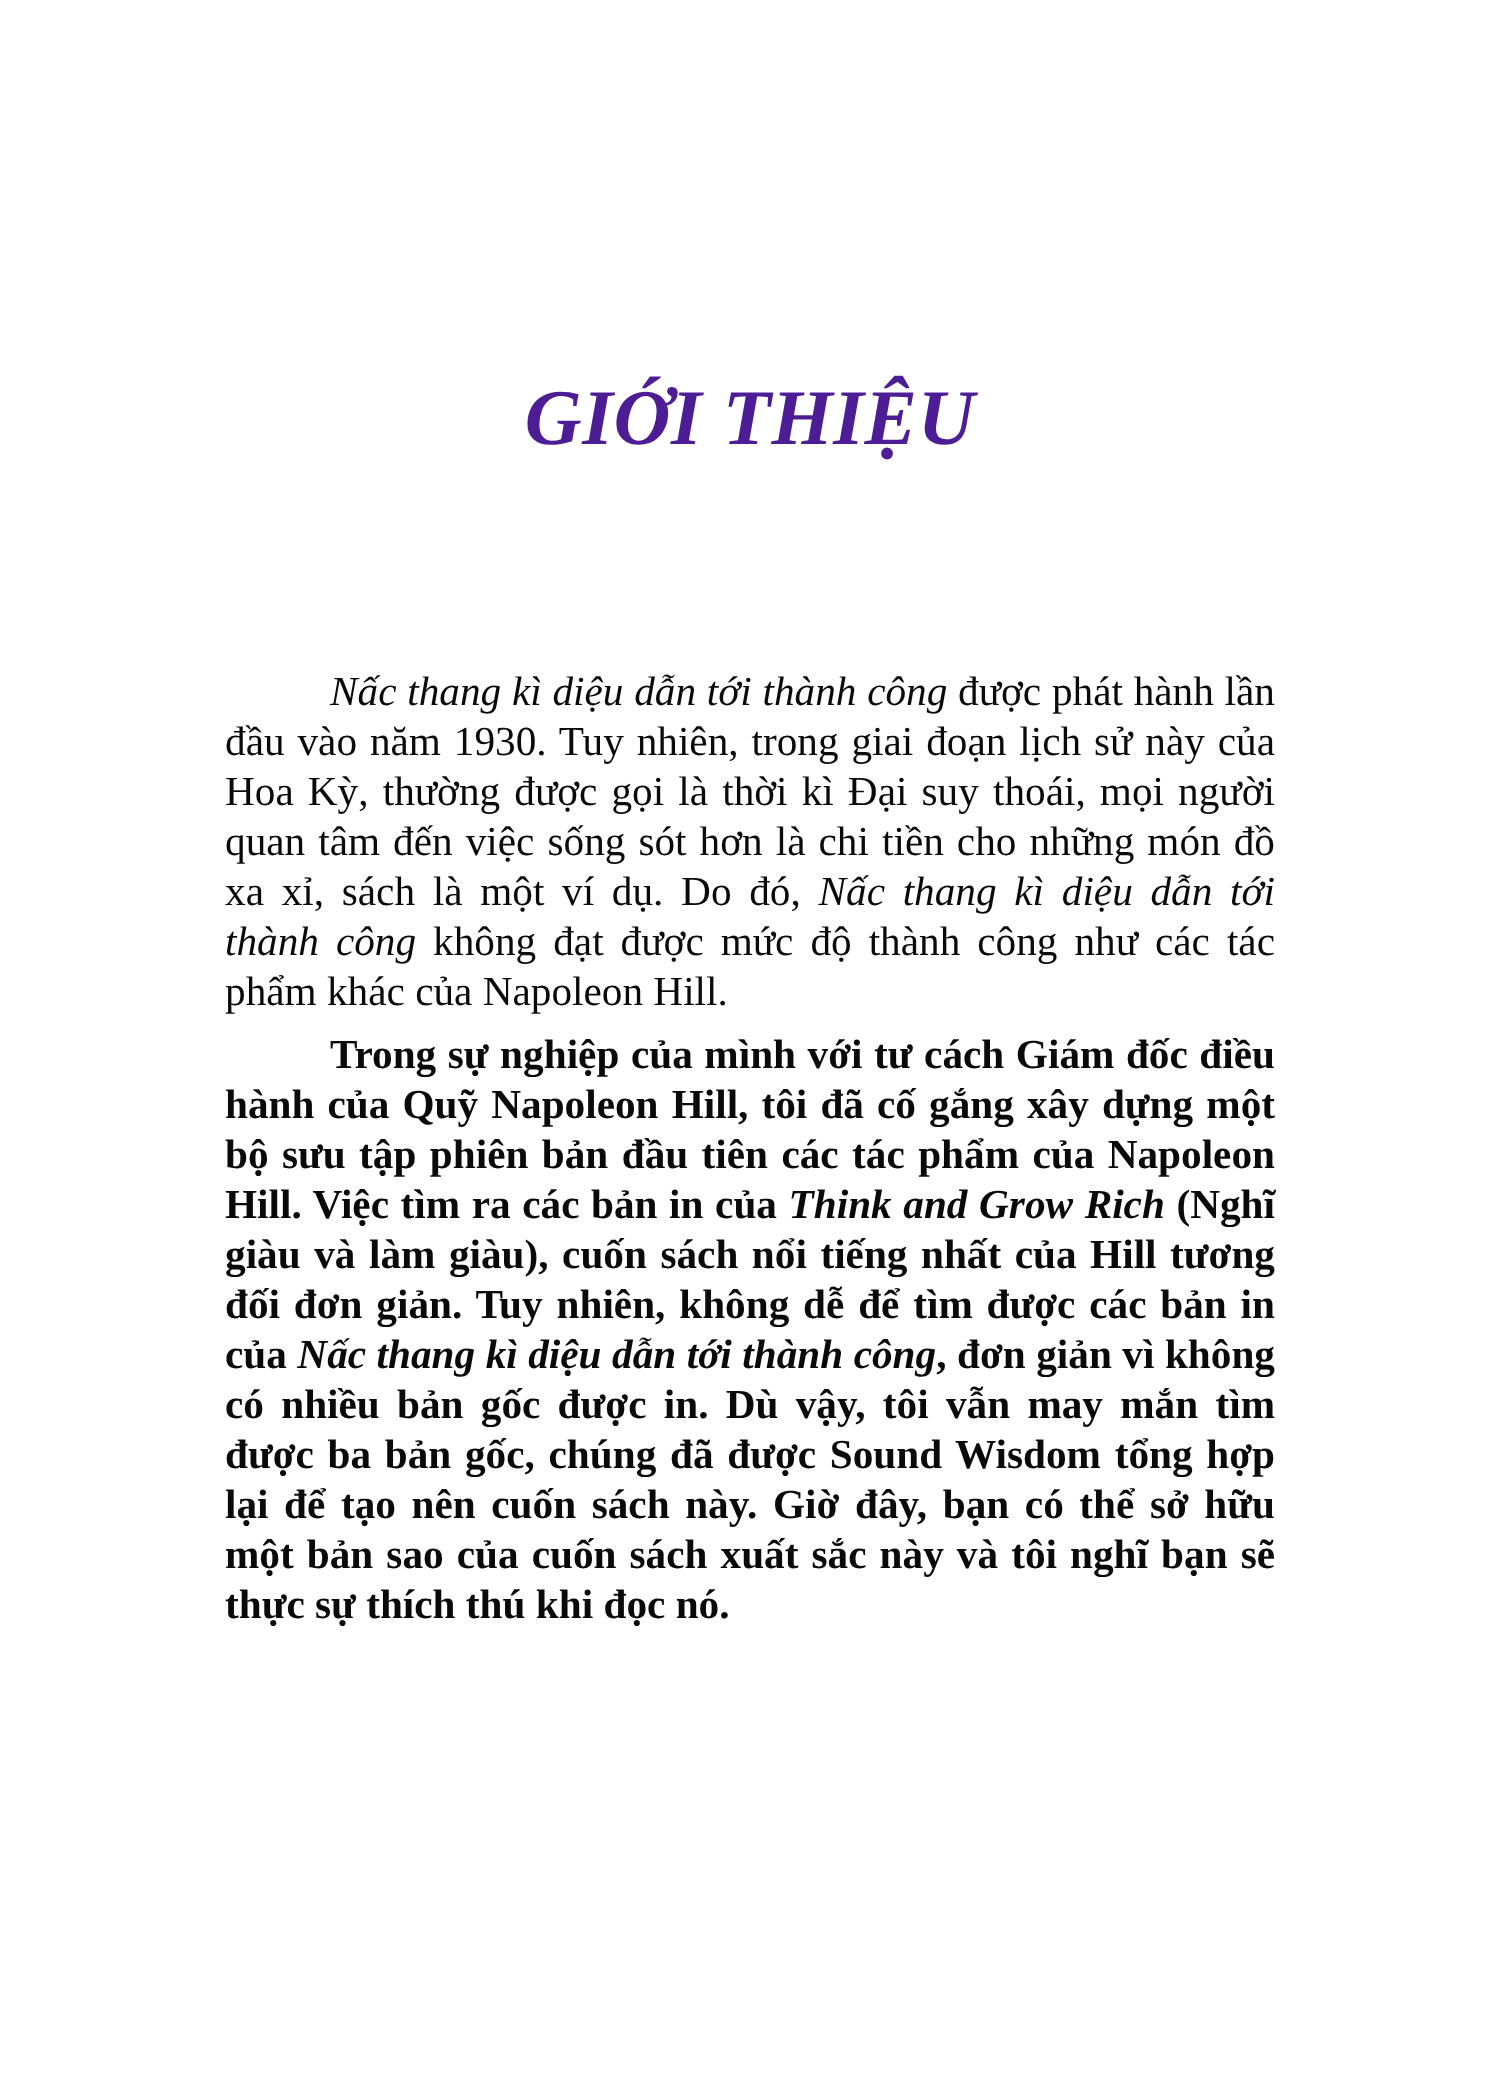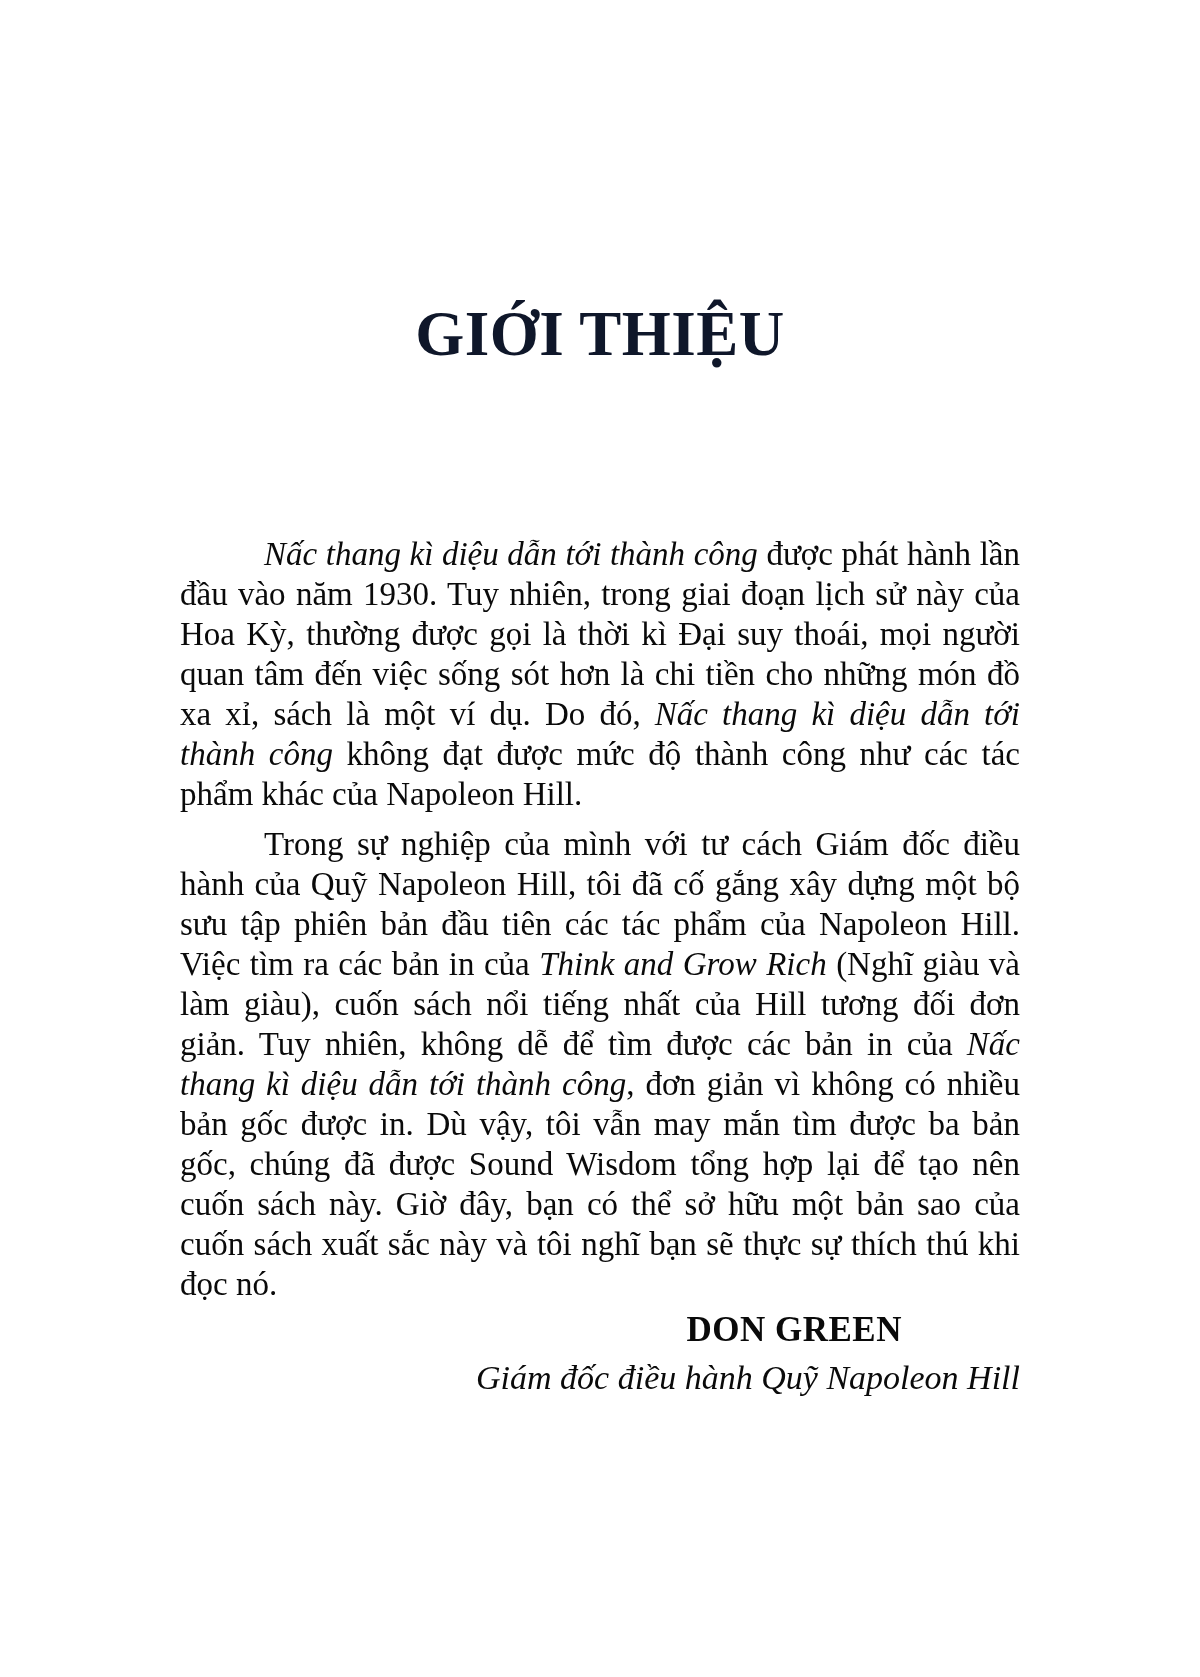--- a/index.html
+++ b/index.html
@@ -18,32 +18,34 @@
     padding: 302px 180px 0 180px;
     overflow: hidden;
   }
   .title {
     margin: 0 0 168px 0;
     font-size: 63px;
     line-height: 64px;
     font-weight: bold;
     text-align: center;
     letter-spacing: 0.5px;
-    color: #0f172a;
+    color: #4c1d95;
+    font-style: italic;
   }
   .para {
     margin: 0;
     font-size: 33px;
     line-height: 40px;
     text-align: justify;
     text-indent: 84px;
     color: #0a0a0a;
   }
   .para + .para {
     margin-top: 10px;
+    font-weight: bold;
   }
   .run.italic {
     font-style: italic;
   }
   .signature {
     margin-top: 2px;
     text-align: right;
     line-height: 48px;
   }
   .sig-name {
@@ -62,17 +64,13 @@
 </head>
 <body>
 
 <div class="page">
   <h1 class="title">GIỚI THIỆU</h1>
 
   <p class="para"><span class="run italic">Nấc thang kì diệu dẫn tới thành công</span><span class="run"> được phát hành lần đầu vào năm 1930. Tuy nhiên, trong giai đoạn lịch sử này của Hoa Kỳ, thường được gọi là thời kì Đại suy thoái, mọi người quan tâm đến việc sống sót hơn là chi tiền cho những món đồ xa xỉ, sách là một ví dụ. Do đó, </span><span class="run italic">Nấc thang kì diệu dẫn tới thành công</span><span class="run"> không đạt được mức độ thành công như các tác phẩm khác của Napoleon Hill.</span></p>
 
   <p class="para"><span class="run">Trong sự nghiệp của mình với tư cách Giám đốc điều hành của Quỹ Napoleon Hill, tôi đã cố gắng xây dựng một bộ sưu tập phiên bản đầu tiên các tác phẩm của Napoleon Hill. Việc tìm ra các bản in của </span><span class="run italic">Think and Grow Rich</span><span class="run"> (Nghĩ giàu và làm giàu), cuốn sách nổi tiếng nhất của Hill tương đối đơn giản. Tuy nhiên, không dễ để tìm được các bản in của </span><span class="run italic">Nấc thang kì diệu dẫn tới thành công</span><span class="run">, đơn giản vì không có nhiều bản gốc được in. Dù vậy, tôi vẫn may mắn tìm được ba bản gốc, chúng đã được Sound Wisdom tổng hợp lại để tạo nên cuốn sách này. Giờ đây, bạn có thể sở hữu một bản sao của cuốn sách xuất sắc này và tôi nghĩ bạn sẽ thực sự thích thú khi đọc nó.</span></p>
 
-  <div class="signature">
-    <div class="sig-name">DON GREEN</div>
-    <div class="sig-role">Giám đốc điều hành Quỹ Napoleon Hill</div>
-  </div>
 </div>
 
 </body></html>

